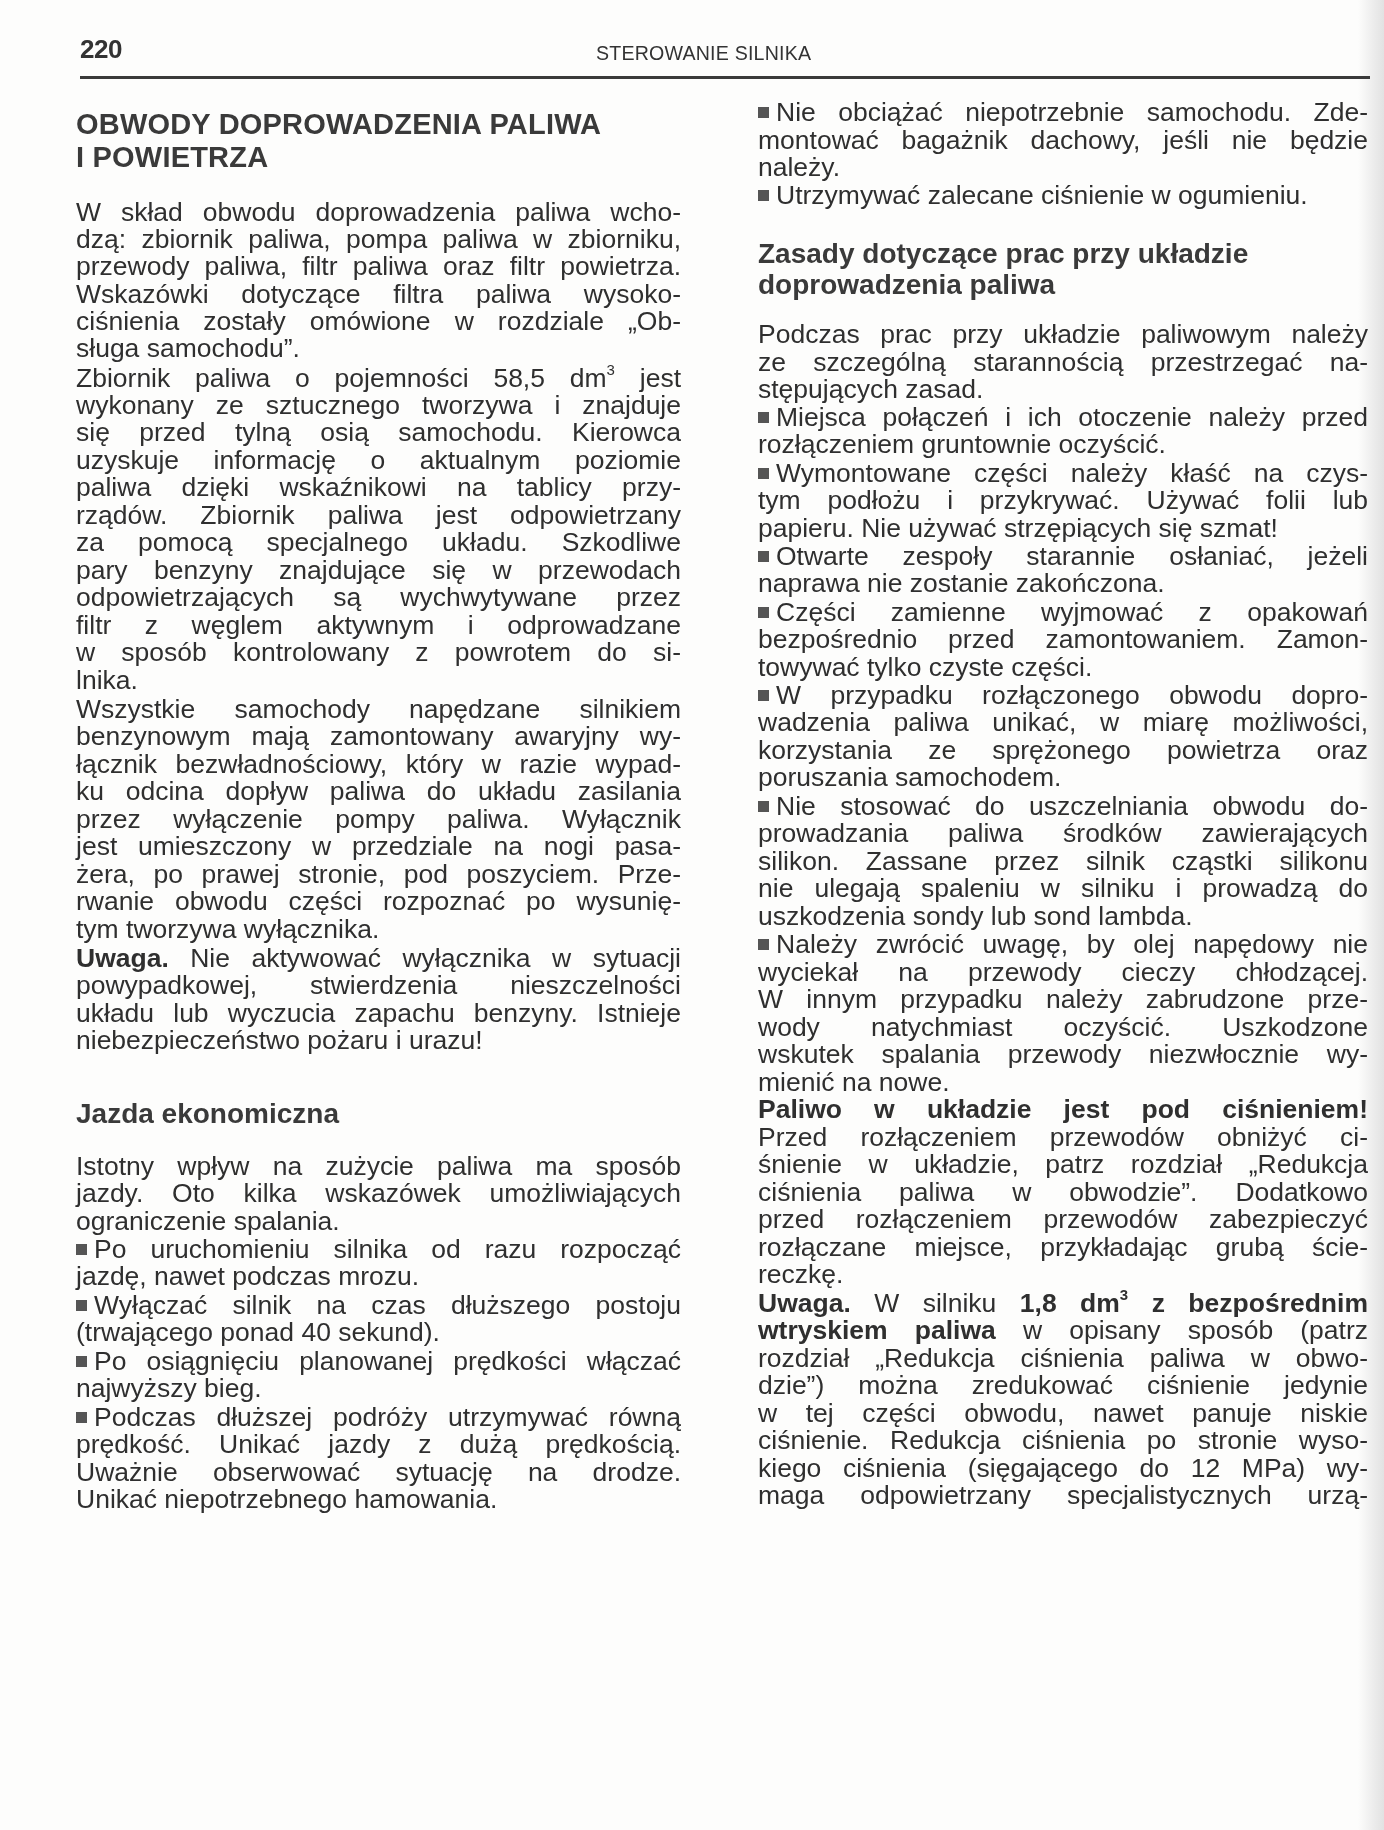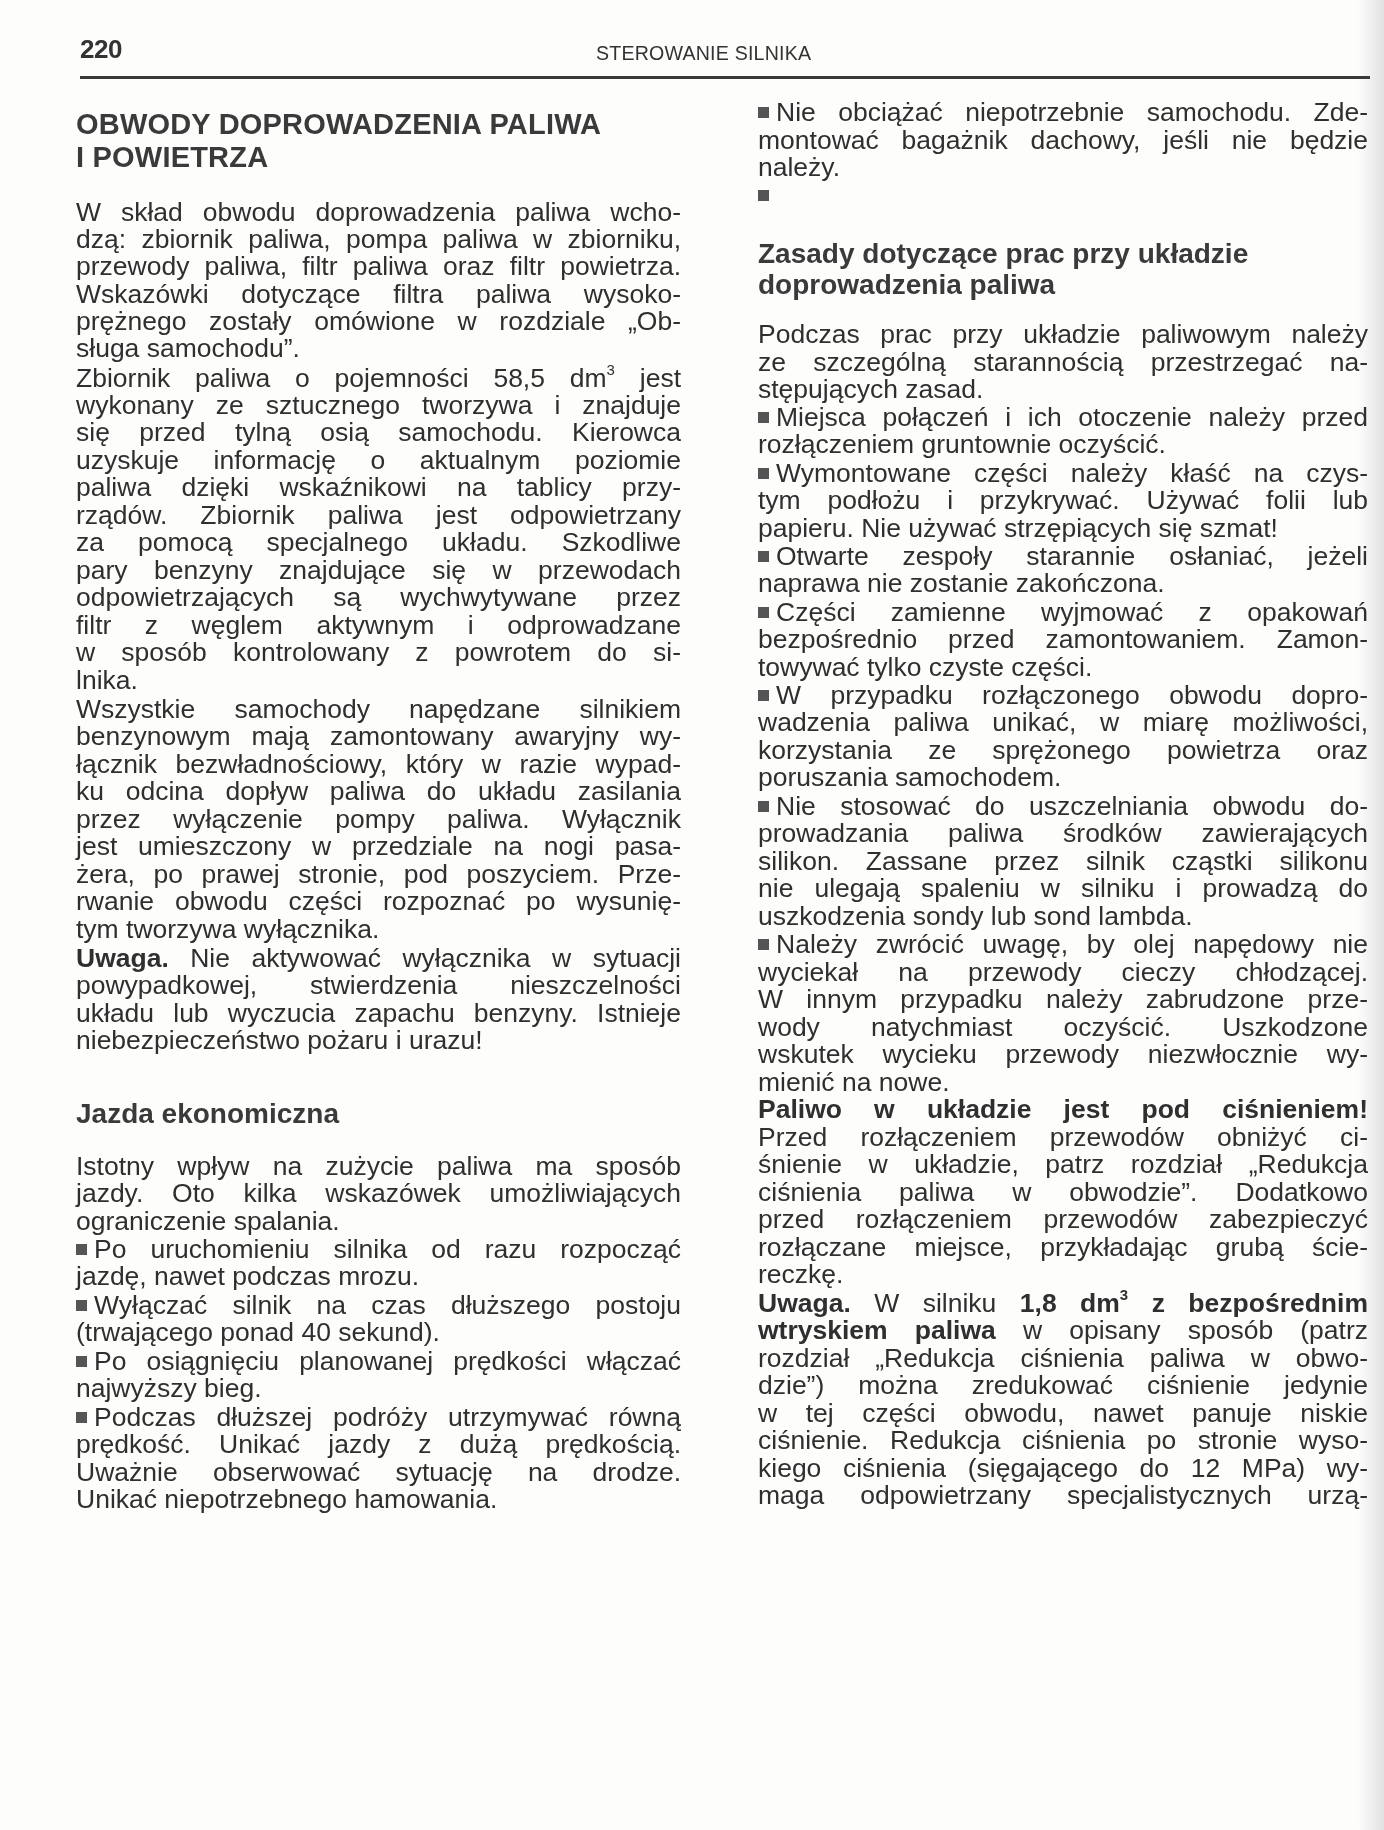--- a/index.html
+++ b/index.html
@@ -51,21 +51,21 @@
 <div class="rule"></div>
 
 <div class="col col-left">
   <div class="h1" style="top:108px">OBWODY DOPROWADZENIA PALIWA</div>
   <div class="h1" style="top:141px">I POWIETRZA</div>
 
   <div class="line just" style="top:196px">W skład obwodu doprowadzenia paliwa wcho-</div>
   <div class="line just" style="top:223px">dzą: zbiornik paliwa, pompa paliwa w zbiorniku,</div>
   <div class="line just" style="top:250px">przewody paliwa, filtr paliwa oraz filtr powietrza.</div>
   <div class="line just" style="top:278px">Wskazówki dotyczące filtra paliwa wysoko-</div>
-  <div class="line just" style="top:305px">prężnego zostały omówione w rozdziale „Ob-</div>
+  <div class="line just" style="top:305px">ciśnienia zostały omówione w rozdziale „Ob-</div>
   <div class="line" style="top:332px">sługa samochodu”.</div>
 
   <div class="line just" style="top:362px"><span>Zbiornik paliwa o pojemności 58,5 dm</span><sup>3</sup><span> jest</span></div>
   <div class="line just" style="top:389px">wykonany ze sztucznego tworzywa i znajduje</div>
   <div class="line just" style="top:416px">się przed tylną osią samochodu. Kierowca</div>
   <div class="line just" style="top:444px">uzyskuje informację o aktualnym poziomie</div>
   <div class="line just" style="top:471px">paliwa dzięki wskaźnikowi na tablicy przy-</div>
   <div class="line just" style="top:499px">rządów. Zbiornik paliwa jest odpowietrzany</div>
   <div class="line just" style="top:526px">za pomocą specjalnego układu. Szkodliwe</div>
   <div class="line just" style="top:554px">pary benzyny znajdujące się w przewodach</div>
@@ -104,21 +104,21 @@
   <div class="line just" style="top:1401px"><span class="sq"></span><span>Podczas dłuższej podróży utrzymywać równą</span></div>
   <div class="line just" style="top:1428px">prędkość. Unikać jazdy z dużą prędkością.</div>
   <div class="line just" style="top:1456px">Uważnie obserwować sytuację na drodze.</div>
   <div class="line" style="top:1483px">Unikać niepotrzebnego hamowania.</div>
 </div>
 
 <div class="col col-right">
   <div class="line just" style="top:96px"><span class="sq"></span><span>Nie obciążać niepotrzebnie samochodu. Zde-</span></div>
   <div class="line just" style="top:124px">montować bagażnik dachowy, jeśli nie będzie</div>
   <div class="line" style="top:151px">należy.</div>
-  <div class="line" style="top:179px"><span class="sq"></span></div>
+  <div class="line" style="top:179px"><span class="sq"></span><span>Utrzymywać zalecane ciśnienie w ogumieniu.</span></div>
 
   <div class="h2" style="top:237px">Zasady dotyczące prac przy układzie</div>
   <div class="h2" style="top:268px">doprowadzenia paliwa</div>
 
   <div class="line just" style="top:318px">Podczas prac przy układzie paliwowym należy</div>
   <div class="line just" style="top:346px">ze szczególną starannością przestrzegać na-</div>
   <div class="line" style="top:373px">stępujących zasad.</div>
 
   <div class="line just" style="top:401px"><span class="sq"></span><span>Miejsca połączeń i ich otoczenie należy przed</span></div>
   <div class="line" style="top:428px">rozłączeniem gruntownie oczyścić.</div>
@@ -142,21 +142,21 @@
   <div class="line just" style="top:790px"><span class="sq"></span><span>Nie stosować do uszczelniania obwodu do-</span></div>
   <div class="line just" style="top:817px">prowadzania paliwa środków zawierających</div>
   <div class="line just" style="top:845px">silikon. Zassane przez silnik cząstki silikonu</div>
   <div class="line just" style="top:872px">nie ulegają spaleniu w silniku i prowadzą do</div>
   <div class="line" style="top:900px">uszkodzenia sondy lub sond lambda.</div>
 
   <div class="line just" style="top:928px"><span class="sq"></span><span>Należy zwrócić uwagę, by olej napędowy nie</span></div>
   <div class="line just" style="top:956px">wyciekał na przewody cieczy chłodzącej.</div>
   <div class="line just" style="top:983px">W innym przypadku należy zabrudzone prze-</div>
   <div class="line just" style="top:1011px">wody natychmiast oczyścić. Uszkodzone</div>
-  <div class="line just" style="top:1038px">wskutek wycieku przewody niezwłocznie wy-</div>
+  <div class="line just" style="top:1038px">wskutek spalania przewody niezwłocznie wy-</div>
   <div class="line" style="top:1066px">mienić na nowe.</div>
 
   <div class="line just b" style="top:1093px">Paliwo w układzie jest pod ciśnieniem!</div>
   <div class="line just" style="top:1121px">Przed rozłączeniem przewodów obniżyć ci-</div>
   <div class="line just" style="top:1148px">śnienie w układzie, patrz rozdział „Redukcja</div>
   <div class="line just" style="top:1176px">ciśnienia paliwa w obwodzie”. Dodatkowo</div>
   <div class="line just" style="top:1203px">przed rozłączeniem przewodów zabezpieczyć</div>
   <div class="line just" style="top:1231px">rozłączane miejsce, przykładając grubą ście-</div>
   <div class="line" style="top:1258px">reczkę.</div>
 

